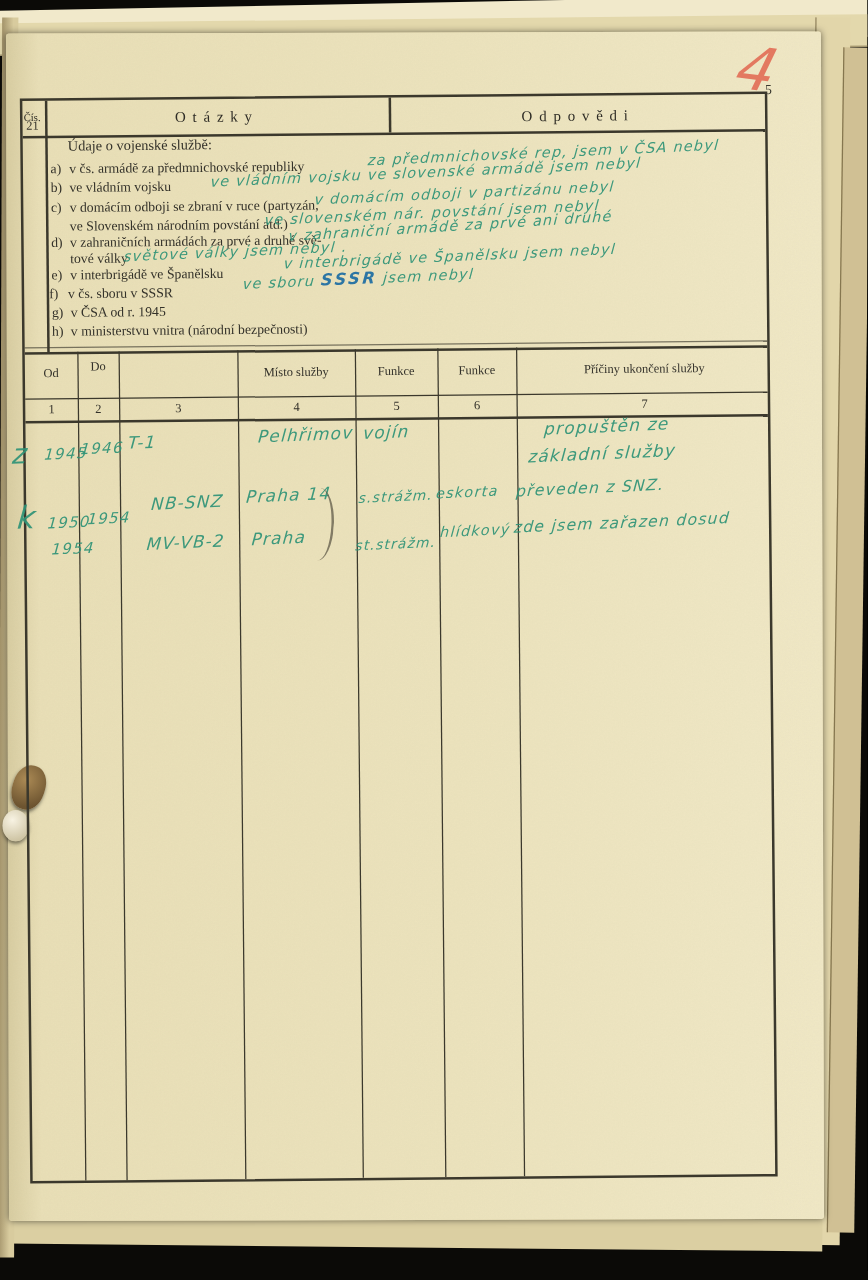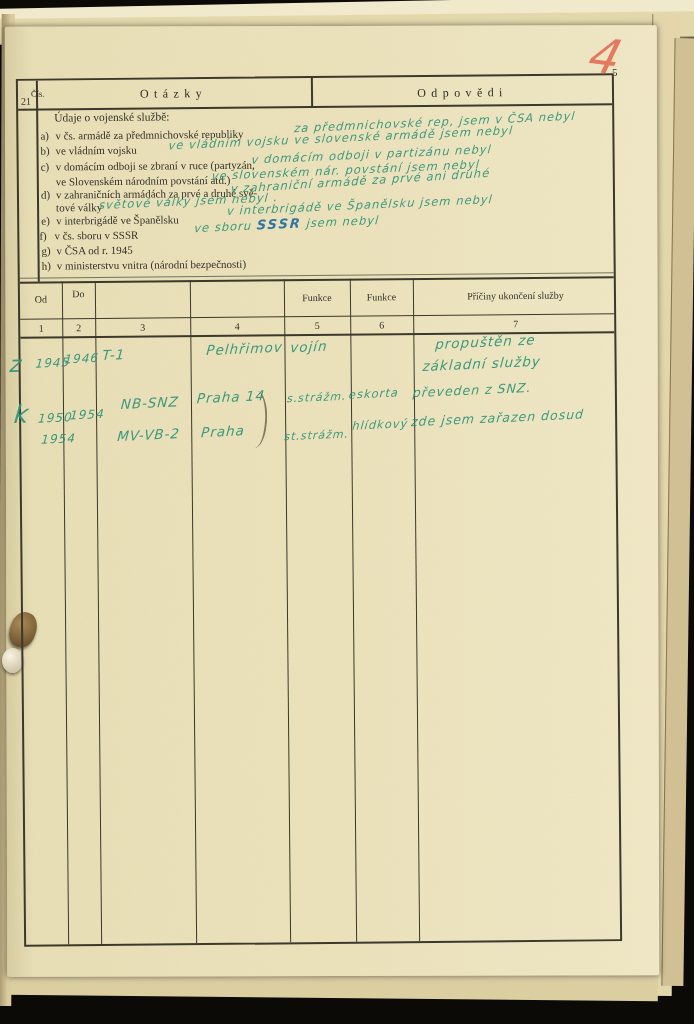--- a/index.html
+++ b/index.html
@@ -29,21 +29,21 @@
   .bead { position:absolute; left:2px; top:648px; width:21px; height:25px; border-radius:50%;
           background:radial-gradient(circle at 38% 32%, #f8f3e3, #cdc3a2 80%);
           box-shadow:0 2px 3px rgba(0,0,0,.45); }
 
   
   .form { position:absolute; left:20px; top:76px; width:598px; height:868px;
           border:2px solid #3b382c; transform:rotate(-0.55deg); }
   .gl { position:absolute; background:#3b382c; }
   .print { color:#33312a; }
   .hdrlbl { position:absolute; text-align:center; color:#2f2d26; font-size:12px; letter-spacing:.45em; white-space:nowrap; }
-  .cislbl { position:absolute; font-size:8.5px; color:#2f2d26;margin-left:12px; }
+  .cislbl { position:absolute; font-size:8.5px; color:#2f2d26; }
   .qline { position:absolute; font-size:11px; color:#34322a; white-space:nowrap; }
   .qlabel { display:inline-block; width:15px; }
   .hcell { position:absolute; display:flex; align-items:center; justify-content:center;
            text-align:center; font-size:10px; line-height:1.2; color:#33312a; }
 
   
   .hw { position:absolute; font-family:"DejaVu Sans",sans-serif; font-style:italic;
         color:#2f9377; white-space:nowrap; letter-spacing:1px; opacity:.92;
         transform:rotate(-2deg) skewX(-7deg); transform-origin:left center; }
   .hw-sm { font-size:11.5px; }
@@ -122,20 +122,21 @@
     <div class="hw hw-sm" style="left:150px;top:59px">ve vládním vojsku ve slovenské armádě jsem nebyl</div>
     <div class="hw hw-sm" style="left:233px;top:74px">v domácím odboji v partizánu nebyl</div>
     <div class="hw hw-sm" style="left:193px;top:90px">ve slovenském nár. povstání jsem nebyl</div>
     <div class="hw hw-sm" style="left:212px;top:103px;transform:rotate(-3deg) skewX(-7deg)">v zahraniční armádě za prvé ani druhé</div>
     <div class="hw hw-sm" style="left:80px;top:118px">světové války jsem nebyl .</div>
     <div class="hw hw-sm" style="left:208px;top:125px">v interbrigádě ve Španělsku jsem nebyl</div>
     <div class="hw hw-sm" style="left:175px;top:141px"><span>ve sboru </span><span class="hw-sssr">SSSR</span><span> jsem nebyl</span></div>
 
     <div class="hcell" style="left:0;top:203px;width:42px;height:32px">Od</div>
     <div class="hcell" style="left:42px;top:203px;width:33px;height:22px">Do</div>
+    <div class="hcell" style="left:170px;top:203px;width:94px;height:34px">Místo služby</div>
     <div class="hcell" style="left:264px;top:203px;width:66px;height:34px">Funkce</div>
     <div class="hcell" style="left:330px;top:203px;width:63px;height:34px">Funkce</div>
     <div class="hcell" style="left:393px;top:203px;width:205px;height:34px">Příčiny ukončení služby</div>
 
     <div class="hcell" style="left:0;top:239px;width:42px;height:17px">1</div>
     <div class="hcell" style="left:42px;top:239px;width:33px;height:17px">2</div>
     <div class="hcell" style="left:75px;top:239px;width:95px;height:17px">3</div>
     <div class="hcell" style="left:170px;top:239px;width:94px;height:17px">4</div>
     <div class="hcell" style="left:264px;top:239px;width:66px;height:17px">5</div>
     <div class="hcell" style="left:330px;top:239px;width:63px;height:17px">6</div>

